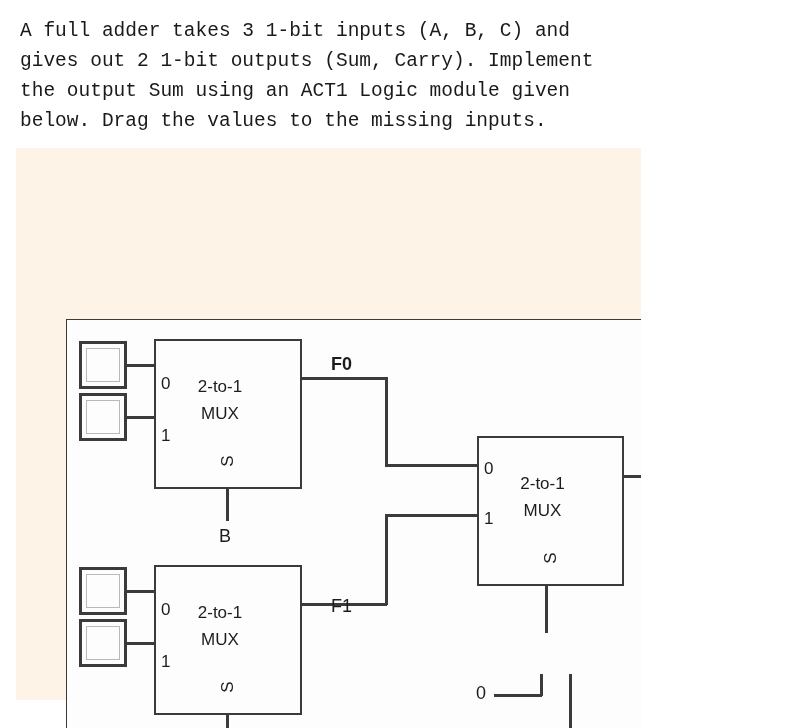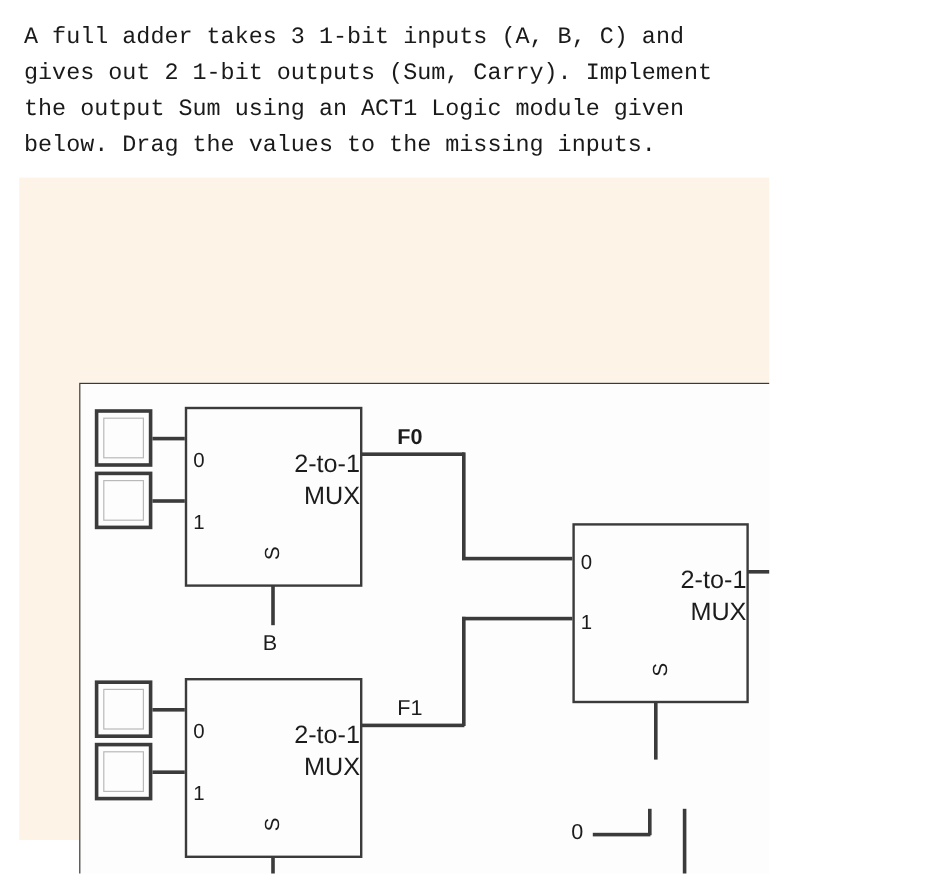--- a/index.html
+++ b/index.html
@@ -47,23 +47,23 @@
   .wire-v { width: 2.5px; }
 
   
   .mux {
     position: absolute;
     background: #fdfdfd;
     border: 2.5px solid #3b3b3b;
   }
   .mux-title {
     position: absolute;
-    left: 0; right: 0; top: 32px;
-    text-align: right;
-    font-size: 21px;
+    left: 0; right: 16px; top: 32px;
+    text-align: center;
+    font-size: 17px;
     line-height: 27px;
     color: #1c1c1c;
   }
   .mux-pin {
     position: absolute;
     left: 5px;
     font-size: 17px;
     color: #1c1c1c;
   }
   .mux-sel {
@@ -162,21 +162,21 @@
         </div>
         <div class="mux-sel">
           <span>S</span>
         </div>
       </div>
       <div class="wire-v" style="left:159px; top:394px; height:33px;"></div>
 
       <div class="wire-h" style="left:234px; top:283px; width:86px;"></div>
       <div class="wire-v" style="left:318px; top:194px; height:91px;"></div>
       <div class="wire-h" style="left:318px; top:194px; width:93px;"></div>
-      <div class="lbl" style="left:264px; top:260px;">F1</div>
+      <div class="lbl" style="left:264px; top:276px;">F1</div>
 
       <div class="mux" style="left:410px; top:116px; width:147px; height:150px;">
         <div class="mux-pin" style="top:21px;">0</div>
         <div class="mux-pin" style="top:71px;">1</div>
         <div class="mux-title">
           <div>2-to-1</div>
           <div>MUX</div>
         </div>
         <div class="mux-sel">
           <span>S</span>

